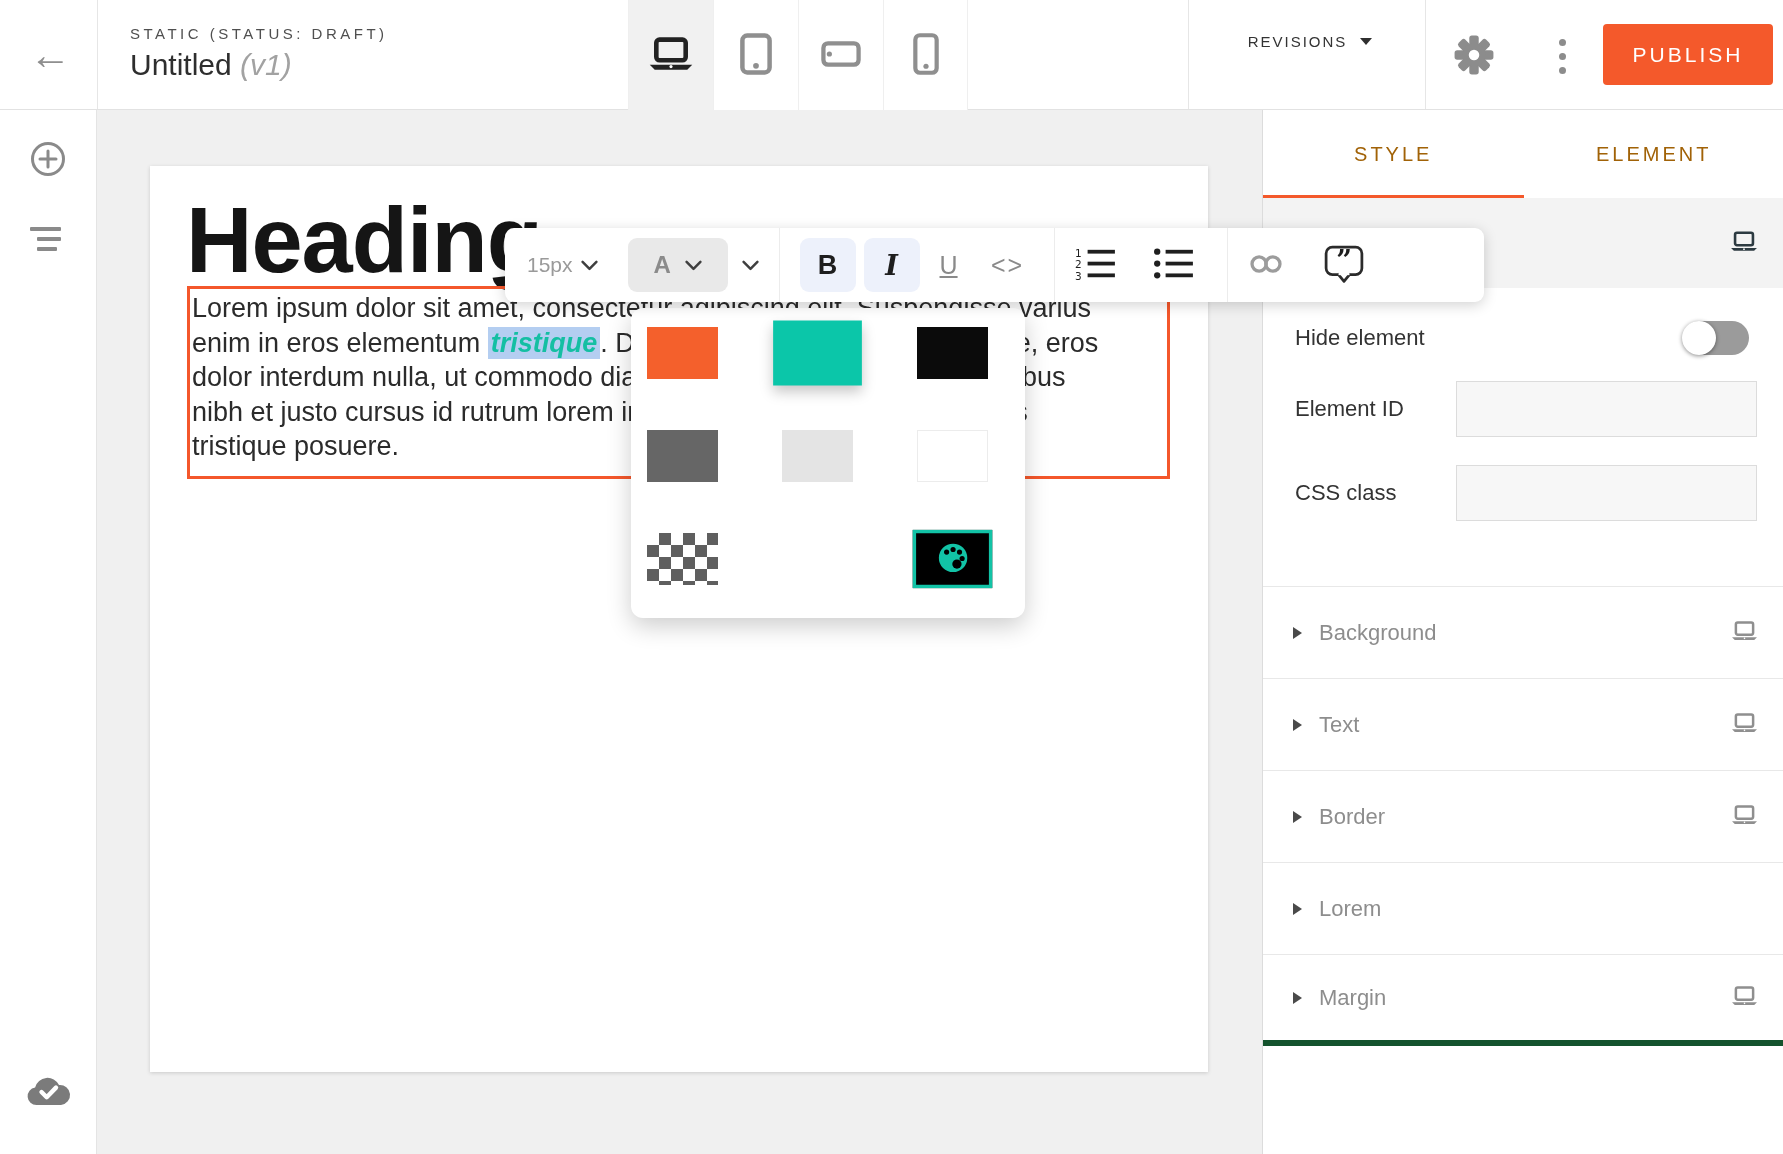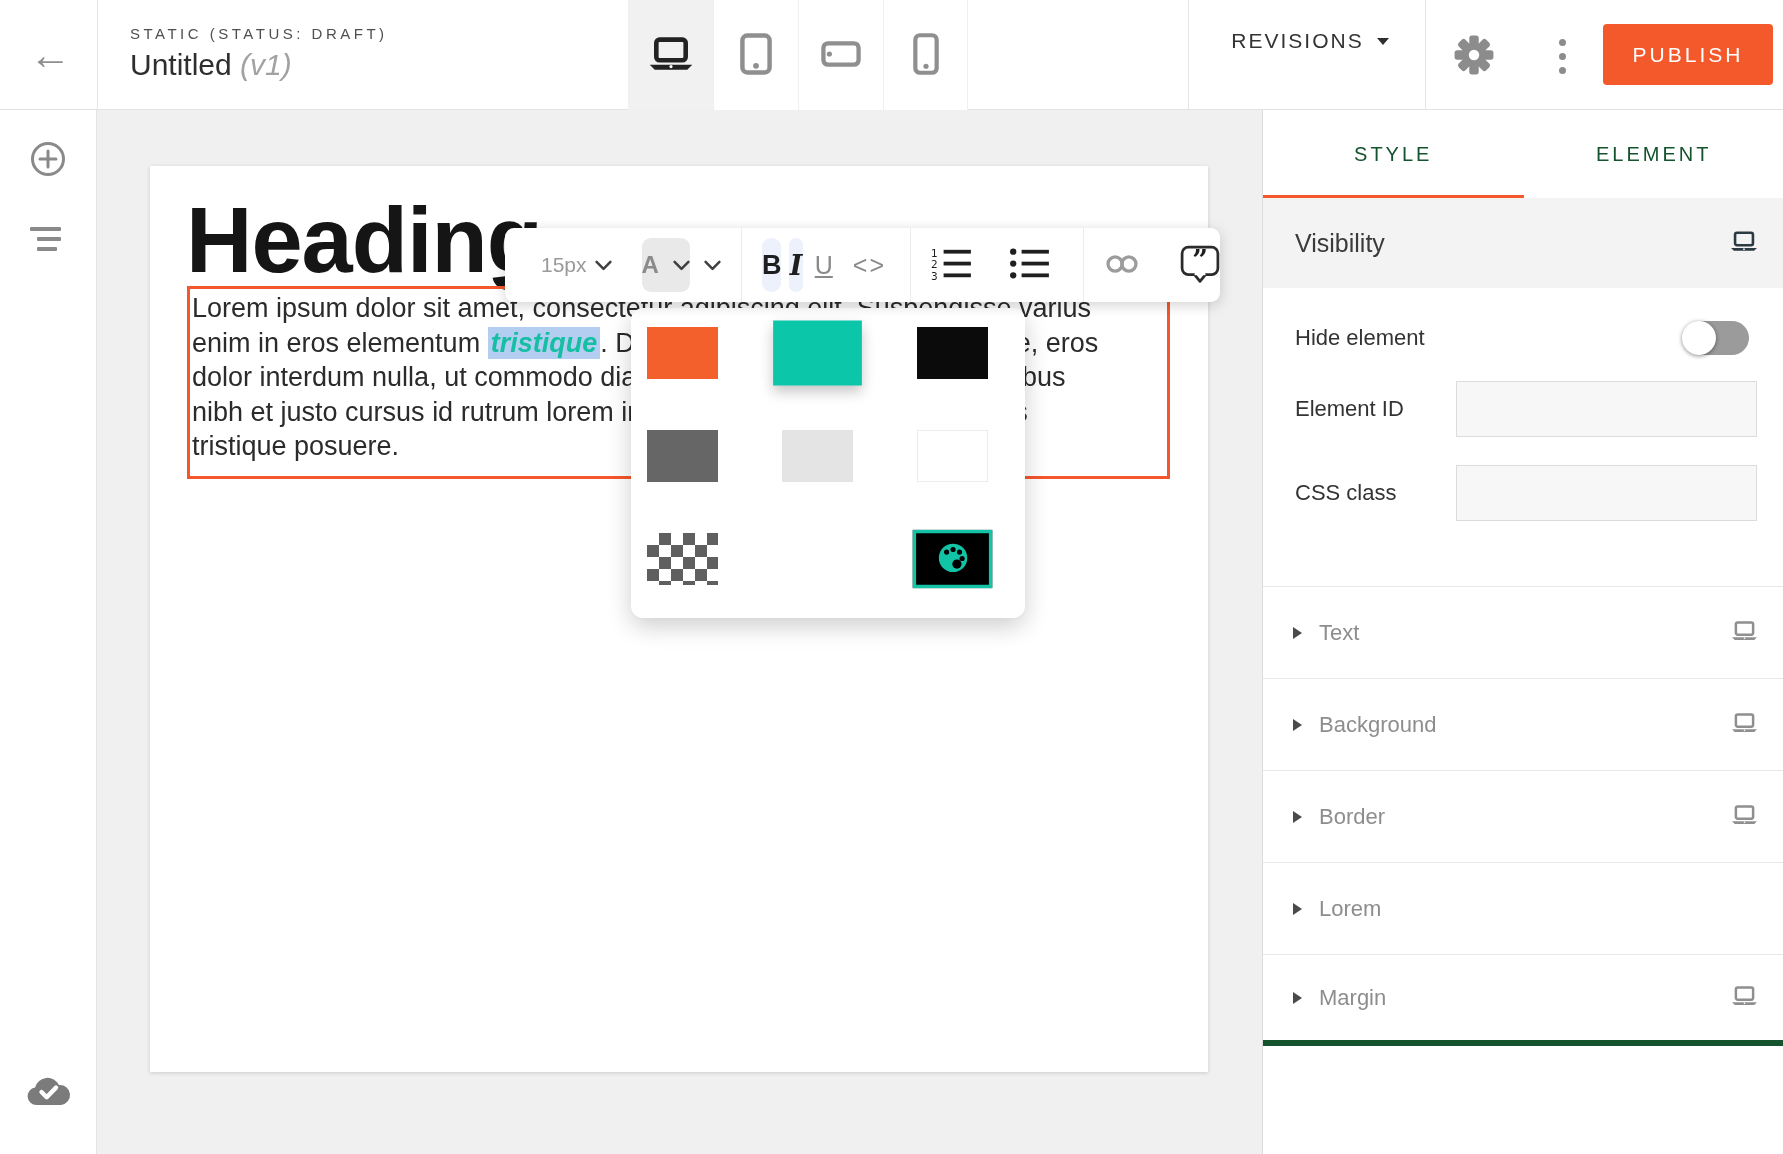--- a/index.html
+++ b/index.html
@@ -23,21 +23,21 @@
   .device-cell{width:85px;height:110px;display:flex;align-items:center;justify-content:center;
                border-left:1px solid #efefef;background:#fff;border:none;border-left:1px solid #efefef;cursor:pointer;}
   .device-cell:last-child{border-right:1px solid #efefef;}
   .device-cell.active{background:#f1f1f1;}
   .device-cell svg{color:#8f8f8f;}
   .device-cell.active svg{color:#222;}
   #size-info{position:absolute;left:968px;top:0;width:220px;height:110px;display:flex;
              align-items:center;justify-content:center;gap:20px;font-size:21px;color:#3b3b3b;
              letter-spacing:1px;}
   #revisions-btn{position:absolute;left:1210px;top:0;width:200px;height:82px;display:flex;
-                 align-items:center;justify-content:center;gap:13px;font-size:21px;color:#333;
+                 align-items:center;justify-content:center;gap:13px;font-size:15px;color:#333;
                  letter-spacing:2px;background:none;border:none;cursor:pointer;}
   .caret-down{width:0;height:0;border-left:6px solid transparent;border-right:6px solid transparent;
               border-top:7px solid #2f2f2f;}
   #settings-btn{position:absolute;left:1446px;top:28px;width:56px;height:56px;background:none;
                 border:none;display:flex;align-items:center;justify-content:center;cursor:pointer;}
   #kebab-btn{position:absolute;left:1542px;top:28px;width:40px;height:56px;background:none;border:none;
              display:flex;flex-direction:column;align-items:center;justify-content:center;gap:7px;cursor:pointer;}
   .kdot{width:7px;height:7px;border-radius:50%;background:#8c8c8c;}
   #publish-btn{position:absolute;left:1603px;top:24px;width:170px;height:61px;background:#F4592B;
                color:#fff;border:none;border-radius:4px;font-size:21px;letter-spacing:3px;
@@ -61,23 +61,23 @@
   #page-card{position:absolute;left:53px;top:56px;width:1058px;height:906px;background:#fff;
              box-shadow:0 1px 4px rgba(0,0,0,.16);}
   #heading{position:absolute;left:36px;top:24px;font-size:92px;font-weight:bold;color:#151515;
            letter-spacing:-1px;line-height:1.1;cursor:text;}
   #text-block{position:absolute;left:37px;top:120px;width:983px;height:193px;
               border:3px solid #F4572B;padding:2px 4px 0 2px;cursor:text;}
   .pline{font-size:27px;line-height:34.6px;color:#2b2b2b;white-space:nowrap;}
   .hl-mark{background:#B4CEF1;color:#14BFA3;font-weight:bold;font-style:italic;padding:1px 3px;}
 
   
-  #format-toolbar{left:505px;top:228px;width:715px;height:74px;background:#fff;border-radius:9px;
+  #format-toolbar{left:505px;top:228px;width:979px;height:74px;background:#fff;border-radius:9px;
                   box-shadow:0 3px 14px rgba(0,0,0,.18);z-index:60;display:flex;align-items:center;
-                  padding-left:36px;}
+                  padding-left:22px;}
   .tbtn{background:none;border:none;padding:0;display:flex;align-items:center;justify-content:center;
         cursor:pointer;font-family:"Liberation Sans",sans-serif;}
   #fs-label{font-size:21px;color:#9a9a9a;margin-right:8px;}
   .chev{color:#3f3f3f;display:flex;}
   #fs-chev{margin-right:30px;}
   #color-pill{width:100px;height:54px;background:#e9e9e9;border-radius:9px;display:flex;
               align-items:center;justify-content:center;gap:14px;margin-right:14px;}
   #color-pill .a{font-size:24px;font-weight:bold;color:#8b8b8b;}
   #hl-chev{margin-right:20px;}
   .tb-div{width:1px;height:74px;background:#ececec;margin-right:20px;flex:none;}
@@ -104,21 +104,21 @@
                      linear-gradient(45deg,#5f5f5f 25%,transparent 25%,transparent 75%,#5f5f5f 75%);
     background-size:24px 24px;background-position:0 0,12px 12px;}
   .swatch.custom{background:#000;border:3px solid #12C3A6;transform:scale(1.12);
                  display:flex;align-items:center;justify-content:center;}
 
   
   #panel{left:1262px;top:110px;width:521px;height:1044px;background:#fff;
          border-left:1px solid #dcdcdc;z-index:30;}
   #panel-tabs{position:absolute;left:0;top:0;width:521px;height:88px;display:flex;background:#fff;}
   .ptab{flex:1;display:flex;align-items:center;justify-content:center;font-size:20px;
-        letter-spacing:3px;color:#14532d;position:relative;background:none;border:none;cursor:pointer;
+        letter-spacing:3px;color:#a16207;position:relative;background:none;border:none;cursor:pointer;
         font-family:"Liberation Sans",sans-serif;}
   .ptab.active::after{content:"";position:absolute;left:0;bottom:0;width:100%;height:3px;background:#F4592B;}
   #vis-header{position:absolute;left:0;top:88px;width:521px;height:90px;background:#f3f3f3;
               display:flex;align-items:center;padding:0 26px 0 32px;}
   #vis-title{font-size:25px;color:#3a3a3a;flex:1;}
   .laptop-dark{color:#2c3a41;}
   .laptop-gray{color:#8f8f8f;}
   #hide-row{position:absolute;left:0;top:198px;width:521px;height:60px;display:flex;align-items:center;
             padding:0 35px 0 32px;}
   #hide-label{font-size:22px;color:#333;flex:1;}
@@ -395,32 +395,32 @@
     </div>
 
     <div class="field-row" id="class-row">
       <span class="field-label">CSS class</span>
       <input class="field-input" type="text" value="" style="">
     </div>
 
     <div id="accordion">
       <div class="acc-row">
         <span class="tri"></span>
-        <span class="acc-label">Text</span>
+        <span class="acc-label">Background</span>
         <span class="laptop-gray">
           <svg width="27" height="20" viewBox="0 0 26 19">
               <rect x="4.7" y="1.4" width="16.6" height="11.6" rx="1.8" fill="none" stroke="currentColor" stroke-width="2.4"></rect>
               <path d="M1 15.6 h24 l-2.6 2.6 H3.6 Z" fill="currentColor"></path>
               <circle cx="13" cy="16.6" r="0.8" fill="#fff"></circle>
             </svg>
         </span>
       </div>
       <div class="acc-row">
         <span class="tri"></span>
-        <span class="acc-label">Background</span>
+        <span class="acc-label">Text</span>
         <span class="laptop-gray">
           <svg width="27" height="20" viewBox="0 0 26 19">
               <rect x="4.7" y="1.4" width="16.6" height="11.6" rx="1.8" fill="none" stroke="currentColor" stroke-width="2.4"></rect>
               <path d="M1 15.6 h24 l-2.6 2.6 H3.6 Z" fill="currentColor"></path>
               <circle cx="13" cy="16.6" r="0.8" fill="#fff"></circle>
             </svg>
         </span>
       </div>
       <div class="acc-row">
         <span class="tri"></span>

